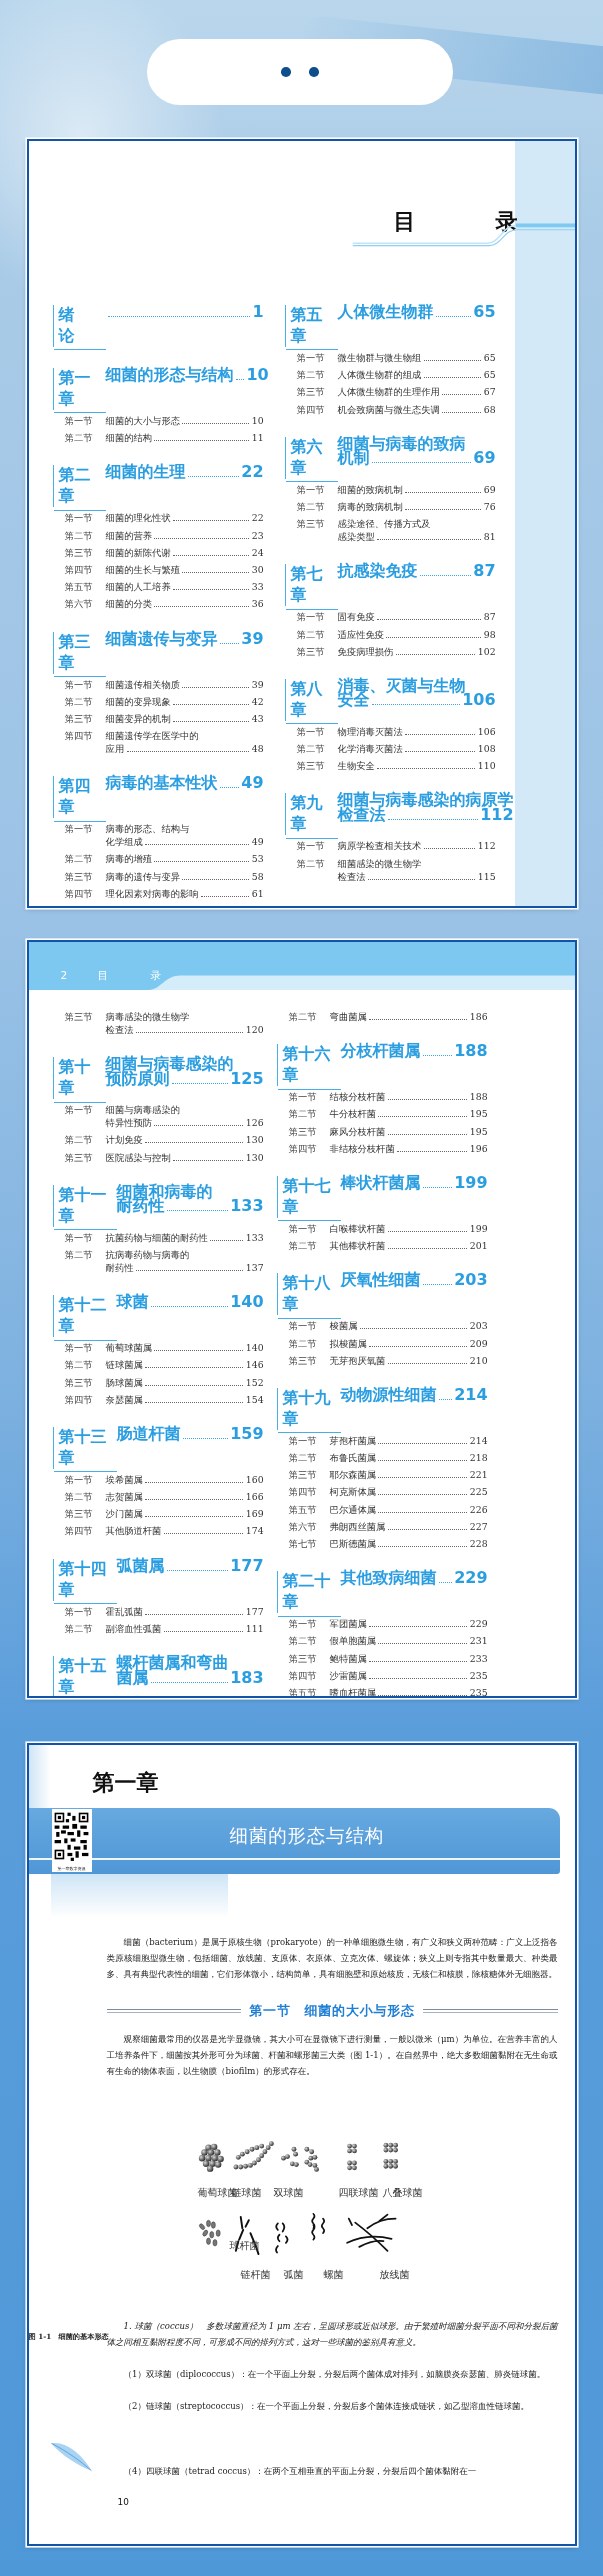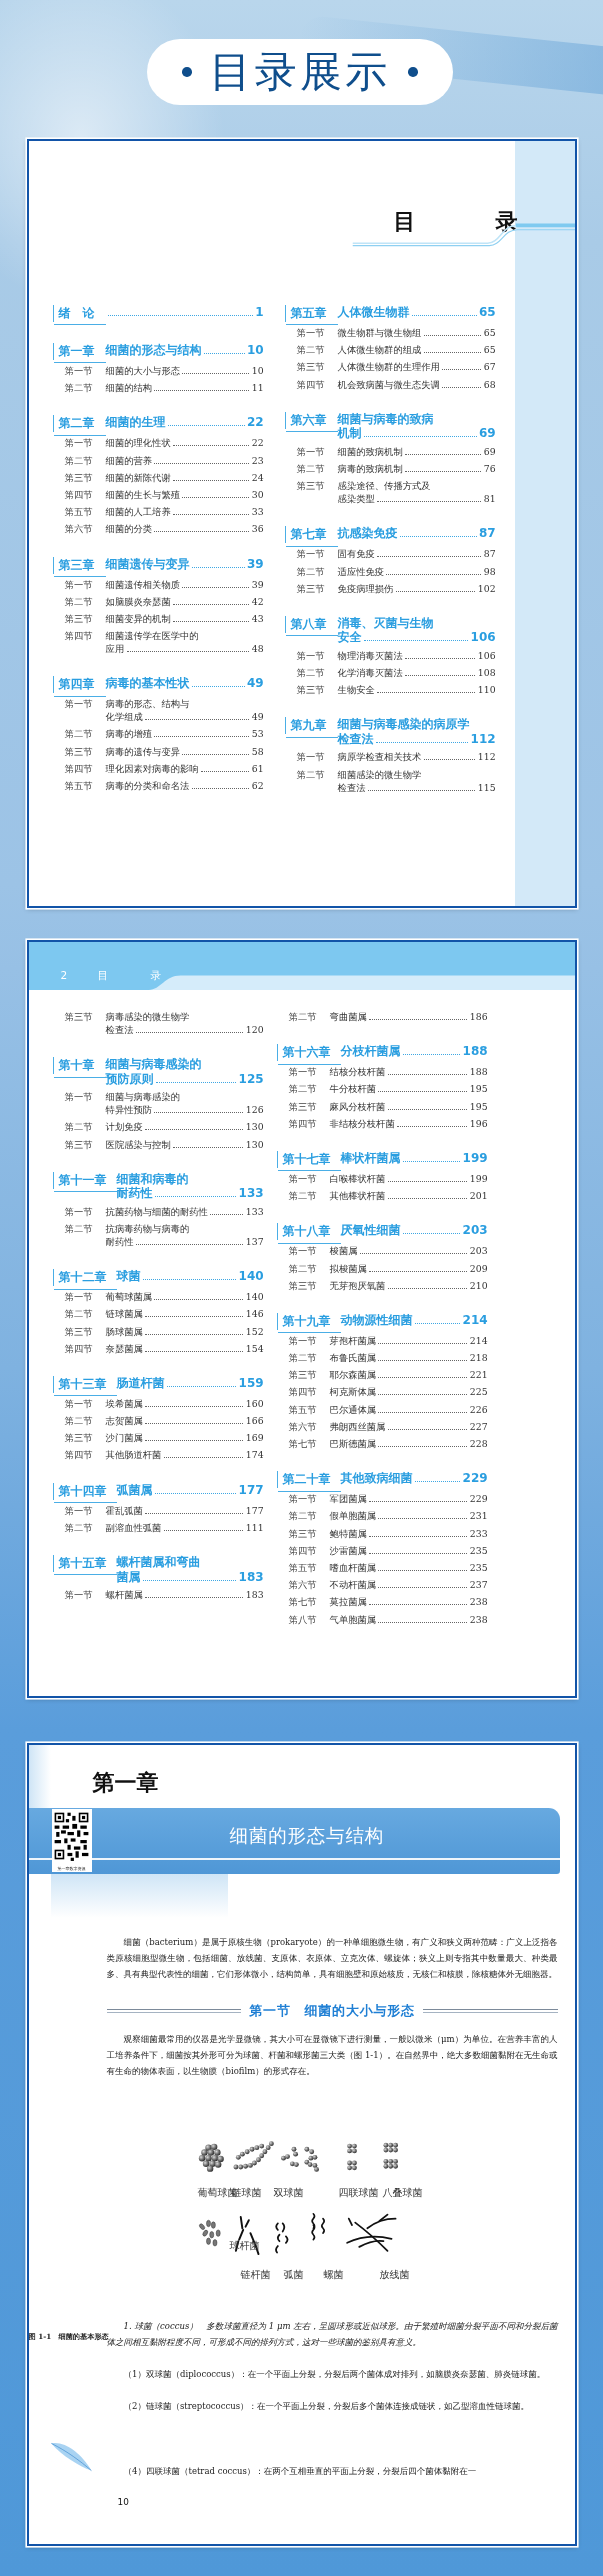--- a/index.html
+++ b/index.html
@@ -52,21 +52,21 @@
     font-family: "DejaVu Sans", "Liberation Sans", sans-serif;
     font-weight: bold; font-size: 22px; color: #111;
     letter-spacing: 29px;
   }
   .title-swoosh { position: absolute; left: 322px; top: 80px; width: 229px; height: 27px; }
 
   .col { position: absolute; width: 211px; font-size: 9.3px; color: #333; }
   .chap {
     display: flex; align-items: flex-start; margin-top: 21px; margin-bottom: 4px;
     font-family: "DejaVu Sans", "Liberation Sans", sans-serif; font-weight: bold;
-    color: #2a9ee0; font-size: 12px;
+    color: #2a9ee0; font-size: 16px;
   }
   .chap:first-child { margin-top: 0; }
   .chap-label {
     flex: 0 0 auto; width: 53px; padding-left: 4.8px; position: relative;
     border-left: 1.6px solid #4aaee6;
   }
   .chap-label::after {
     content: ""; position: absolute; left: 0; bottom: -3.2px; width: 52px; height: 0.8px; background: #4aaee6;
   }
   .chap-label.wide { width: 64px; font-family: Liberation Serif, serif; }
@@ -139,21 +139,20 @@
   .feather { position: absolute; left: 16px; top: 692px; width: 56px; height: 40px; }
 </style>
 </head>
 <body>
 
 <div class="bg-glow"></div>
 <div class="bg-streak"></div>
 
 <div class="banner">
   <span class="dot"></span>
-  <span class="title">目录展示</span>
   <span class="dot"></span>
 </div>
 
 <div class="card card1">
   <div class="strip-right"></div>
   <div class="toc-title">目　录</div>
   <svg class="title-swoosh" viewBox="0 0 284 34">
     <path d="M0 28 H170 C185 28 188 6 205 6 H284" stroke="#bfe4f7" stroke-width="2" fill="none"></path>
     <path d="M0 31 H172 C187 31 190 11 207 11 H284" stroke="#8fd0f1" stroke-width="1.5" fill="none"></path>
     <path d="M205 3 H284 V8 H206 Z" fill="#7fcaf0"></path>
@@ -286,21 +285,21 @@
             <span class="txt">细菌遗传相关物质</span>
             <span class="dots"></span>
             <span class="pg">39</span>
           </div>
         </div>
       </div>
       <div class="sec">
         <span class="sec-label">第二节</span>
         <div class="sec-body">
           <div class="sec-line">
-            <span class="txt">如脑膜炎奈瑟菌</span>
+            <span class="txt">细菌的变异现象</span>
             <span class="dots"></span>
             <span class="pg">42</span>
           </div>
         </div>
       </div>
       <div class="sec">
         <span class="sec-label">第三节</span>
         <div class="sec-body">
           <div class="sec-line">
             <span class="txt">细菌变异的机制</span>

